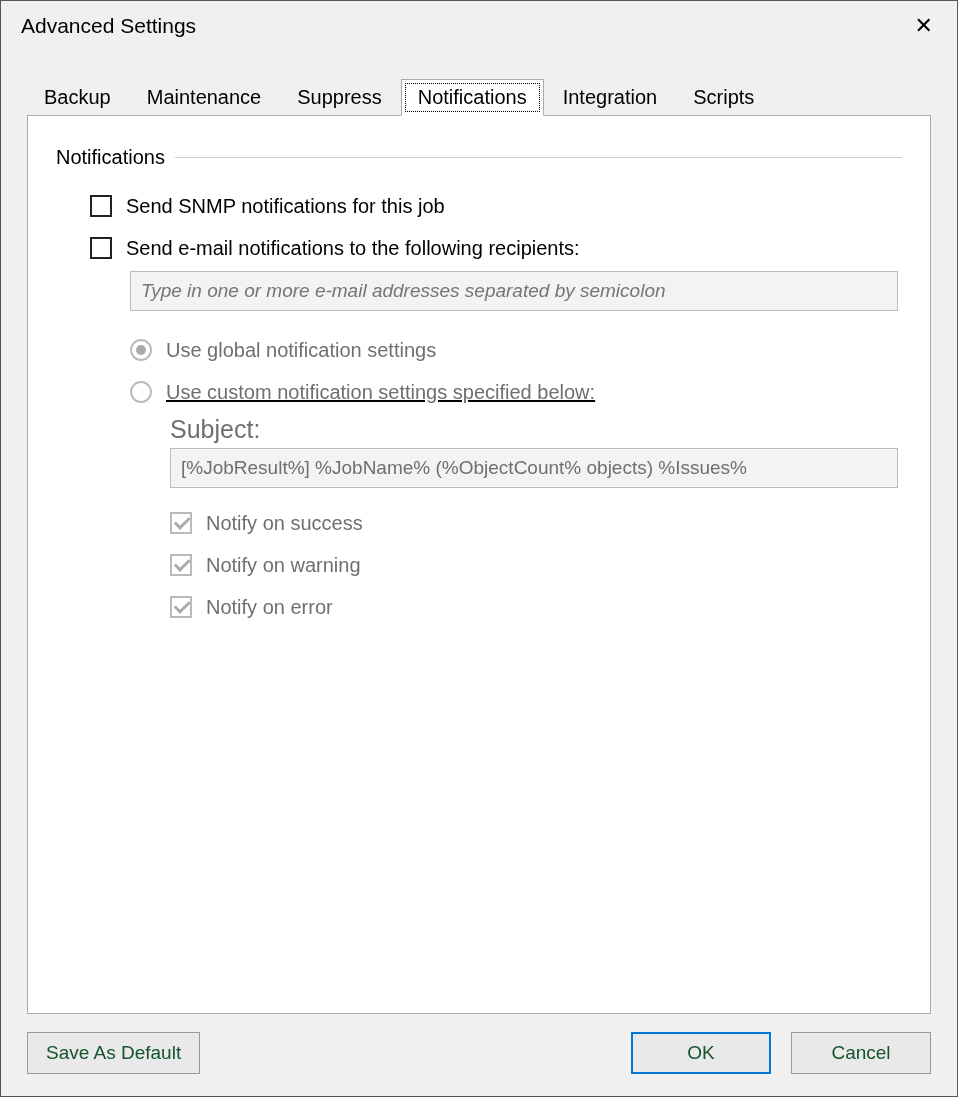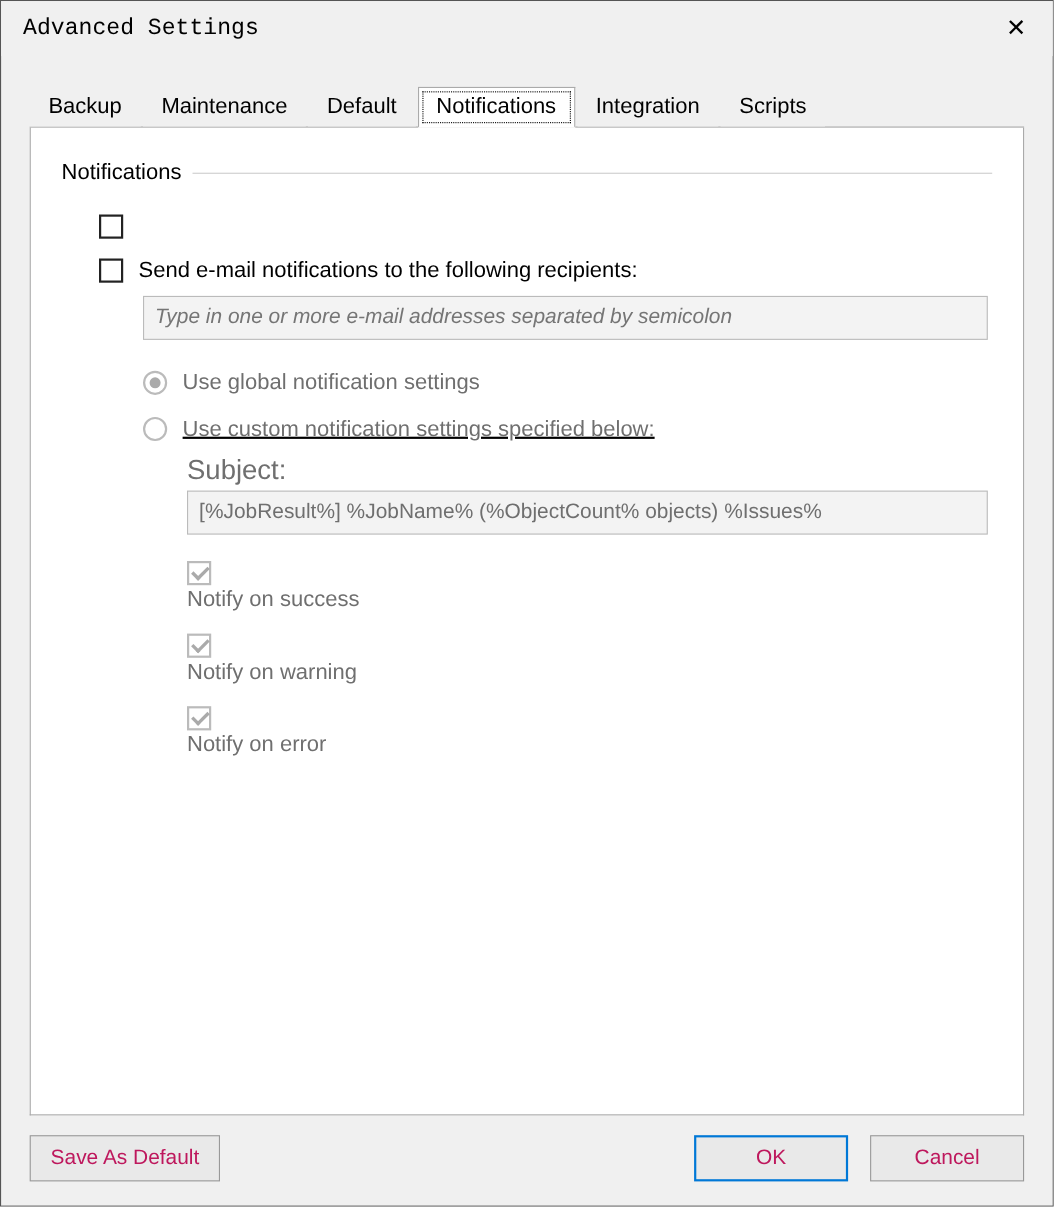--- a/index.html
+++ b/index.html
@@ -22,21 +22,20 @@
   .titlebar {
     display: flex;
     align-items: center;
     justify-content: space-between;
     padding: 10px 14px 10px 20px;
     background: #f0f0f0;
   }
   .titlebar .title {
     font-size: 21px;
     color: #000;
-    font-family: Liberation Mono, monospace;
   }
   .close-btn {
     font-size: 22px;
     line-height: 1;
     padding: 4px 10px;
     cursor: pointer;
     font-family: Arial, sans-serif;
     user-select: none;
   }
   .tabstrip {
@@ -90,21 +89,21 @@
     height: 1px;
     background: #ccc;
   }
   .row {
     display: flex;
     align-items: flex-start;
     margin-bottom: 16px;
   }
   .indent-1 { margin-left: 34px; }
   .indent-2 { margin-left: 74px; }
-  .indent-3 { margin-left: 114px; flex-direction: column; }
+  .indent-3 { margin-left: 114px; }
   .checkbox {
     width: 22px;
     height: 22px;
     border: 2px solid #222;
     background: #fff;
     flex-shrink: 0;
     margin-right: 14px;
     margin-top: 2px;
     display: inline-flex;
     align-items: center;
@@ -185,21 +184,21 @@
     gap: 20px;
   }
   .footer-spacer { flex: 1; }
   .btn {
     min-width: 140px;
     height: 42px;
     border: 1px solid #999;
     background: #e9e9e9;
     font-size: 19px;
     font-family: inherit;
-    color: #be185d;
+    color: #14532d;
     cursor: pointer;
     padding: 0 18px;
   }
   .btn.primary {
     border: 2px solid #0078d7;
     background: #e9e9e9;
   }
   .btn.save-default { min-width: 170px; }
 </style>
 </head>
@@ -208,35 +207,36 @@
 <div class="dialog">
 
   <div class="titlebar">
     <div class="title">Advanced Settings</div>
     <div class="close-btn">✕</div>
   </div>
 
   <div class="tabstrip">
     <div class="tab">Backup</div>
     <div class="tab">Maintenance</div>
-    <div class="tab">Default</div>
+    <div class="tab">Suppress</div>
     <div class="tab active">Notifications</div>
     <div class="tab">Integration</div>
     <div class="tab">Scripts</div>
   </div>
 
   <div class="tabcontent">
 
     <div class="group-header">
       <span class="group-label">Notifications</span>
       <span class="group-line"></span>
     </div>
 
     <div class="row indent-1">
       <span class="checkbox"></span>
+      <span class="row-label">Send SNMP notifications for this job</span>
     </div>
 
     <div class="row indent-1" style="margin-bottom:10px;">
       <span class="checkbox"></span>
       <span class="row-label">Send e-mail notifications to the following recipients:</span>
     </div>
 
     <div class="field-block">
       <input type="text" class="textinput placeholder-style" disabled="" placeholder="Type in one or more e-mail addresses separated by semicolon" style="">
     </div>

